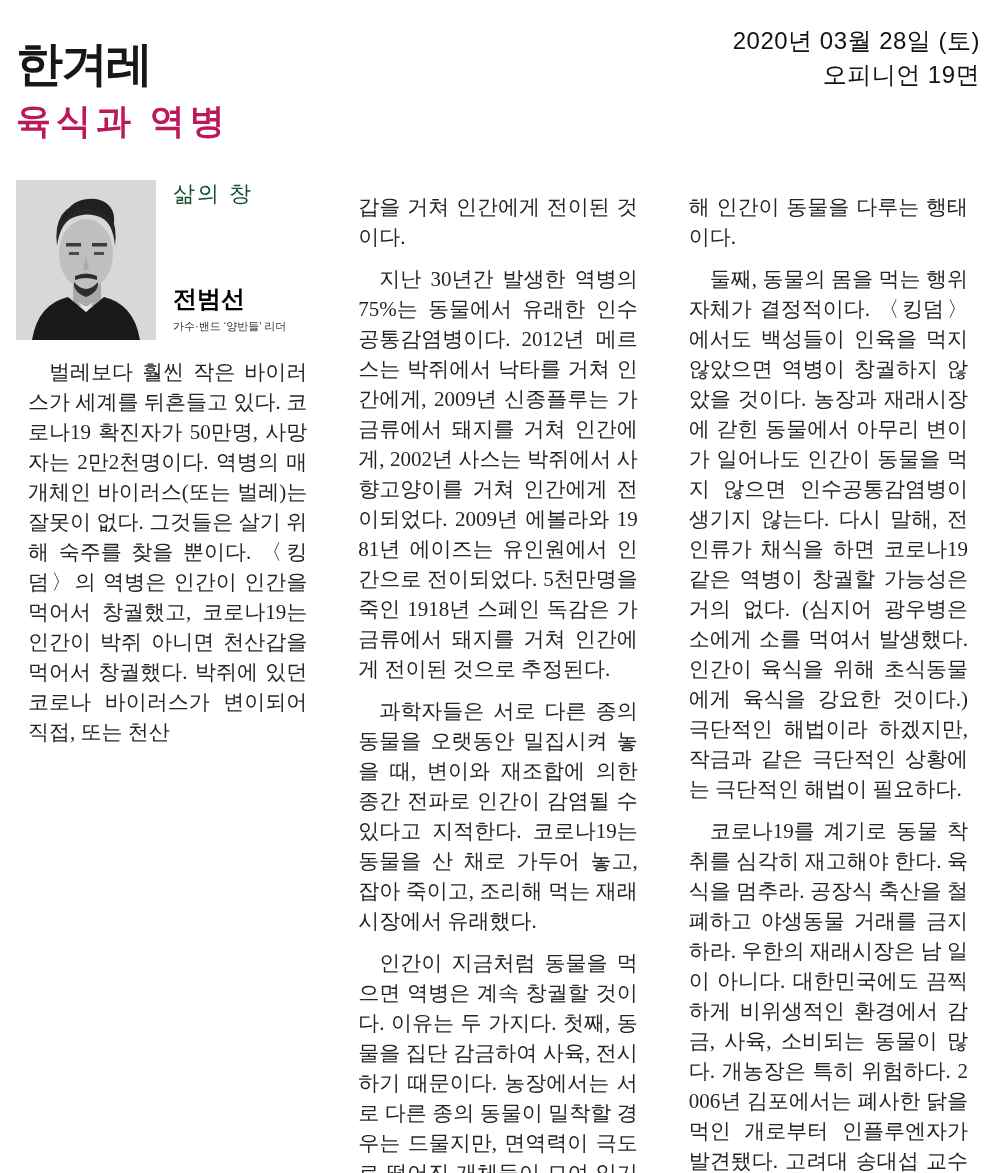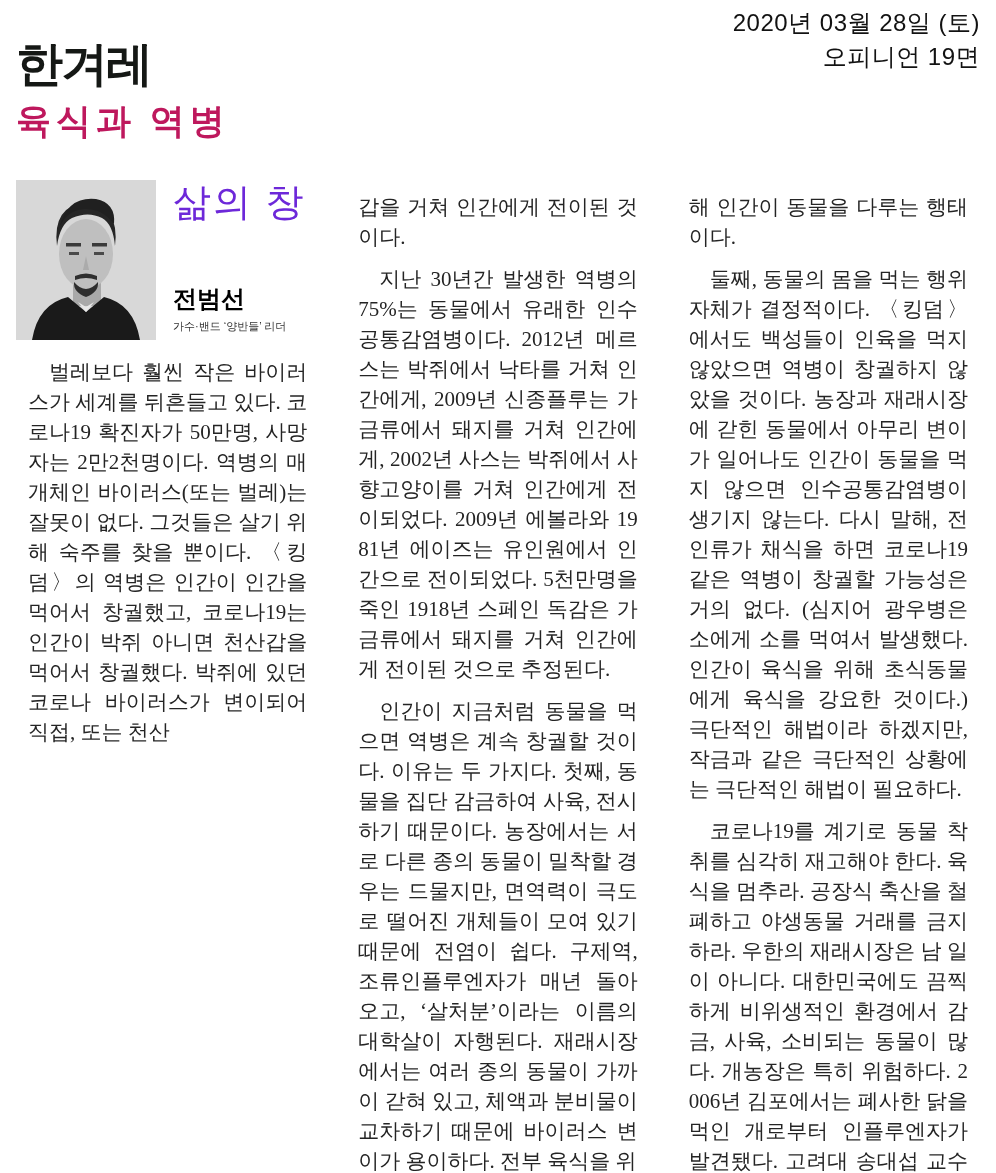--- a/index.html
+++ b/index.html
@@ -7,21 +7,21 @@
   body {
     width: 996px; height: 1173px;
     background: #ffffff;
     font-family: "Liberation Sans", sans-serif;
     position: relative;
     overflow: hidden;
   }
   .page { padding: 0 16px 0 16px; position: relative; width: 100%; height: 100%; }
 
   .date-block {
-    position: absolute; top: 6px; right: 16px;
+    position: absolute; top: 24px; right: 16px;
     text-align: right;
     font-size: 24px; line-height: 34px;
     color: #121212; font-weight: 500;
     letter-spacing: 0.5px;
   }
 
   .masthead {
     padding-top: 40px;
     font-size: 47px; font-weight: 900;
     color: #151815; letter-spacing: -2px;
@@ -53,21 +53,21 @@
 
   .author-card { display: flex; gap: 17px; margin-bottom: 15px; height: 162px; }
   .photo-frame {
     width: 140px; height: 160px; flex: 0 0 140px;
     background: #d8d8d8; overflow: hidden;
   }
   .photo-frame svg { display: block; width: 100%; height: 100%; }
   .card-right { display: flex; flex-direction: column; flex: 1 1 auto; padding-top: 2px; }
   .column-name {
     font-family: "Liberation Sans", sans-serif;
-    font-size: 38px; color: #6d28d9;
+    font-size: 22px; color: #14532d;
     letter-spacing: 2px; line-height: 1.1;
   }
   .author-name {
     margin-top: auto;
     font-family: "Liberation Sans", sans-serif;
     font-size: 24px; font-weight: bold; color: #000000;
     line-height: 1.2;
   }
   .author-title {
     font-family: "Liberation Sans", sans-serif;
@@ -117,20 +117,21 @@
           <div class="author-name">전범선</div>
           <div class="author-title">가수·밴드 ‘양반들’ 리더</div>
         </div>
       </div>
       <p class="indent">벌레보다 훨씬 작은 바이러스가 세계를 뒤흔들고 있다. 코로나19 확진자가 50만명, 사망자는 2만2천명이다. 역병의 매개체인 바이러스(또는 벌레)는 잘못이 없다. 그것들은 살기 위해 숙주를 찾을 뿐이다. 〈킹덤〉의 역병은 인간이 인간을 먹어서 창궐했고, 코로나19는 인간이 박쥐 아니면 천산갑을 먹어서 창궐했다. 박쥐에 있던 코로나 바이러스가 변이되어 직접, 또는 천산</p>
     </div>
 
     <div class="col">
       <p>갑을 거쳐 인간에게 전이된 것이다.</p>
       <p class="indent">지난 30년간 발생한 역병의 75%는 동물에서 유래한 인수공통감염병이다. 2012년 메르스는 박쥐에서 낙타를 거쳐 인간에게, 2009년 신종플루는 가금류에서 돼지를 거쳐 인간에게, 2002년 사스는 박쥐에서 사향고양이를 거쳐 인간에게 전이되었다. 2009년 에볼라와 1981년 에이즈는 유인원에서 인간으로 전이되었다. 5천만명을 죽인 1918년 스페인 독감은 가금류에서 돼지를 거쳐 인간에게 전이된 것으로 추정된다.</p>
+      <p class="indent">과학자들은 서로 다른 종의 동물을 오랫동안 밀집시켜 놓을 때, 변이와 재조합에 의한 종간 전파로 인간이 감염될 수 있다고 지적한다. 코로나19는 동물을 산 채로 가두어 놓고, 잡아 죽이고, 조리해 먹는 재래시장에서 유래했다.</p>
       <p class="indent">인간이 지금처럼 동물을 먹으면 역병은 계속 창궐할 것이다. 이유는 두 가지다. 첫째, 동물을 집단 감금하여 사육, 전시하기 때문이다. 농장에서는 서로 다른 종의 동물이 밀착할 경우는 드물지만, 면역력이 극도로 떨어진 개체들이 모여 있기 때문에 전염이 쉽다. 구제역, 조류인플루엔자가 매년 돌아오고, ‘살처분’이라는 이름의 대학살이 자행된다. 재래시장에서는 여러 종의 동물이 가까이 갇혀 있고, 체액과 분비물이 교차하기 때문에 바이러스 변이가 용이하다. 전부 육식을 위</p>
     </div>
 
     <div class="col">
       <p>해 인간이 동물을 다루는 행태이다.</p>
       <p class="indent">둘째, 동물의 몸을 먹는 행위 자체가 결정적이다. 〈킹덤〉에서도 백성들이 인육을 먹지 않았으면 역병이 창궐하지 않았을 것이다. 농장과 재래시장에 갇힌 동물에서 아무리 변이가 일어나도 인간이 동물을 먹지 않으면 인수공통감염병이 생기지 않는다. 다시 말해, 전 인류가 채식을 하면 코로나19 같은 역병이 창궐할 가능성은 거의 없다. (심지어 광우병은 소에게 소를 먹여서 발생했다. 인간이 육식을 위해 초식동물에게 육식을 강요한 것이다.) 극단적인 해법이라 하겠지만, 작금과 같은 극단적인 상황에는 극단적인 해법이 필요하다.</p>
       <p class="indent">코로나19를 계기로 동물 착취를 심각히 재고해야 한다. 육식을 멈추라. 공장식 축산을 철폐하고 야생동물 거래를 금지하라. 우한의 재래시장은 남 일이 아니다. 대한민국에도 끔찍하게 비위생적인 환경에서 감금, 사육, 소비되는 동물이 많다. 개농장은 특히 위험하다. 2006년 김포에서는 폐사한 닭을 먹인 개로부터 인플루엔자가 발견됐다. 고려대 송대섭 교수는 개 인플루엔자가 사람에게 넘어올 가능성이 커졌다고 경고했다.</p>
       <p class="indent">대한민국에서도 언제 인수공통감염병이 나타날지 모른다. 투명성과 사회적 거리두기는 대응책일 뿐이다. 역병의 근본적인 예방책은 탈육식이다.</p>
     </div>
 

